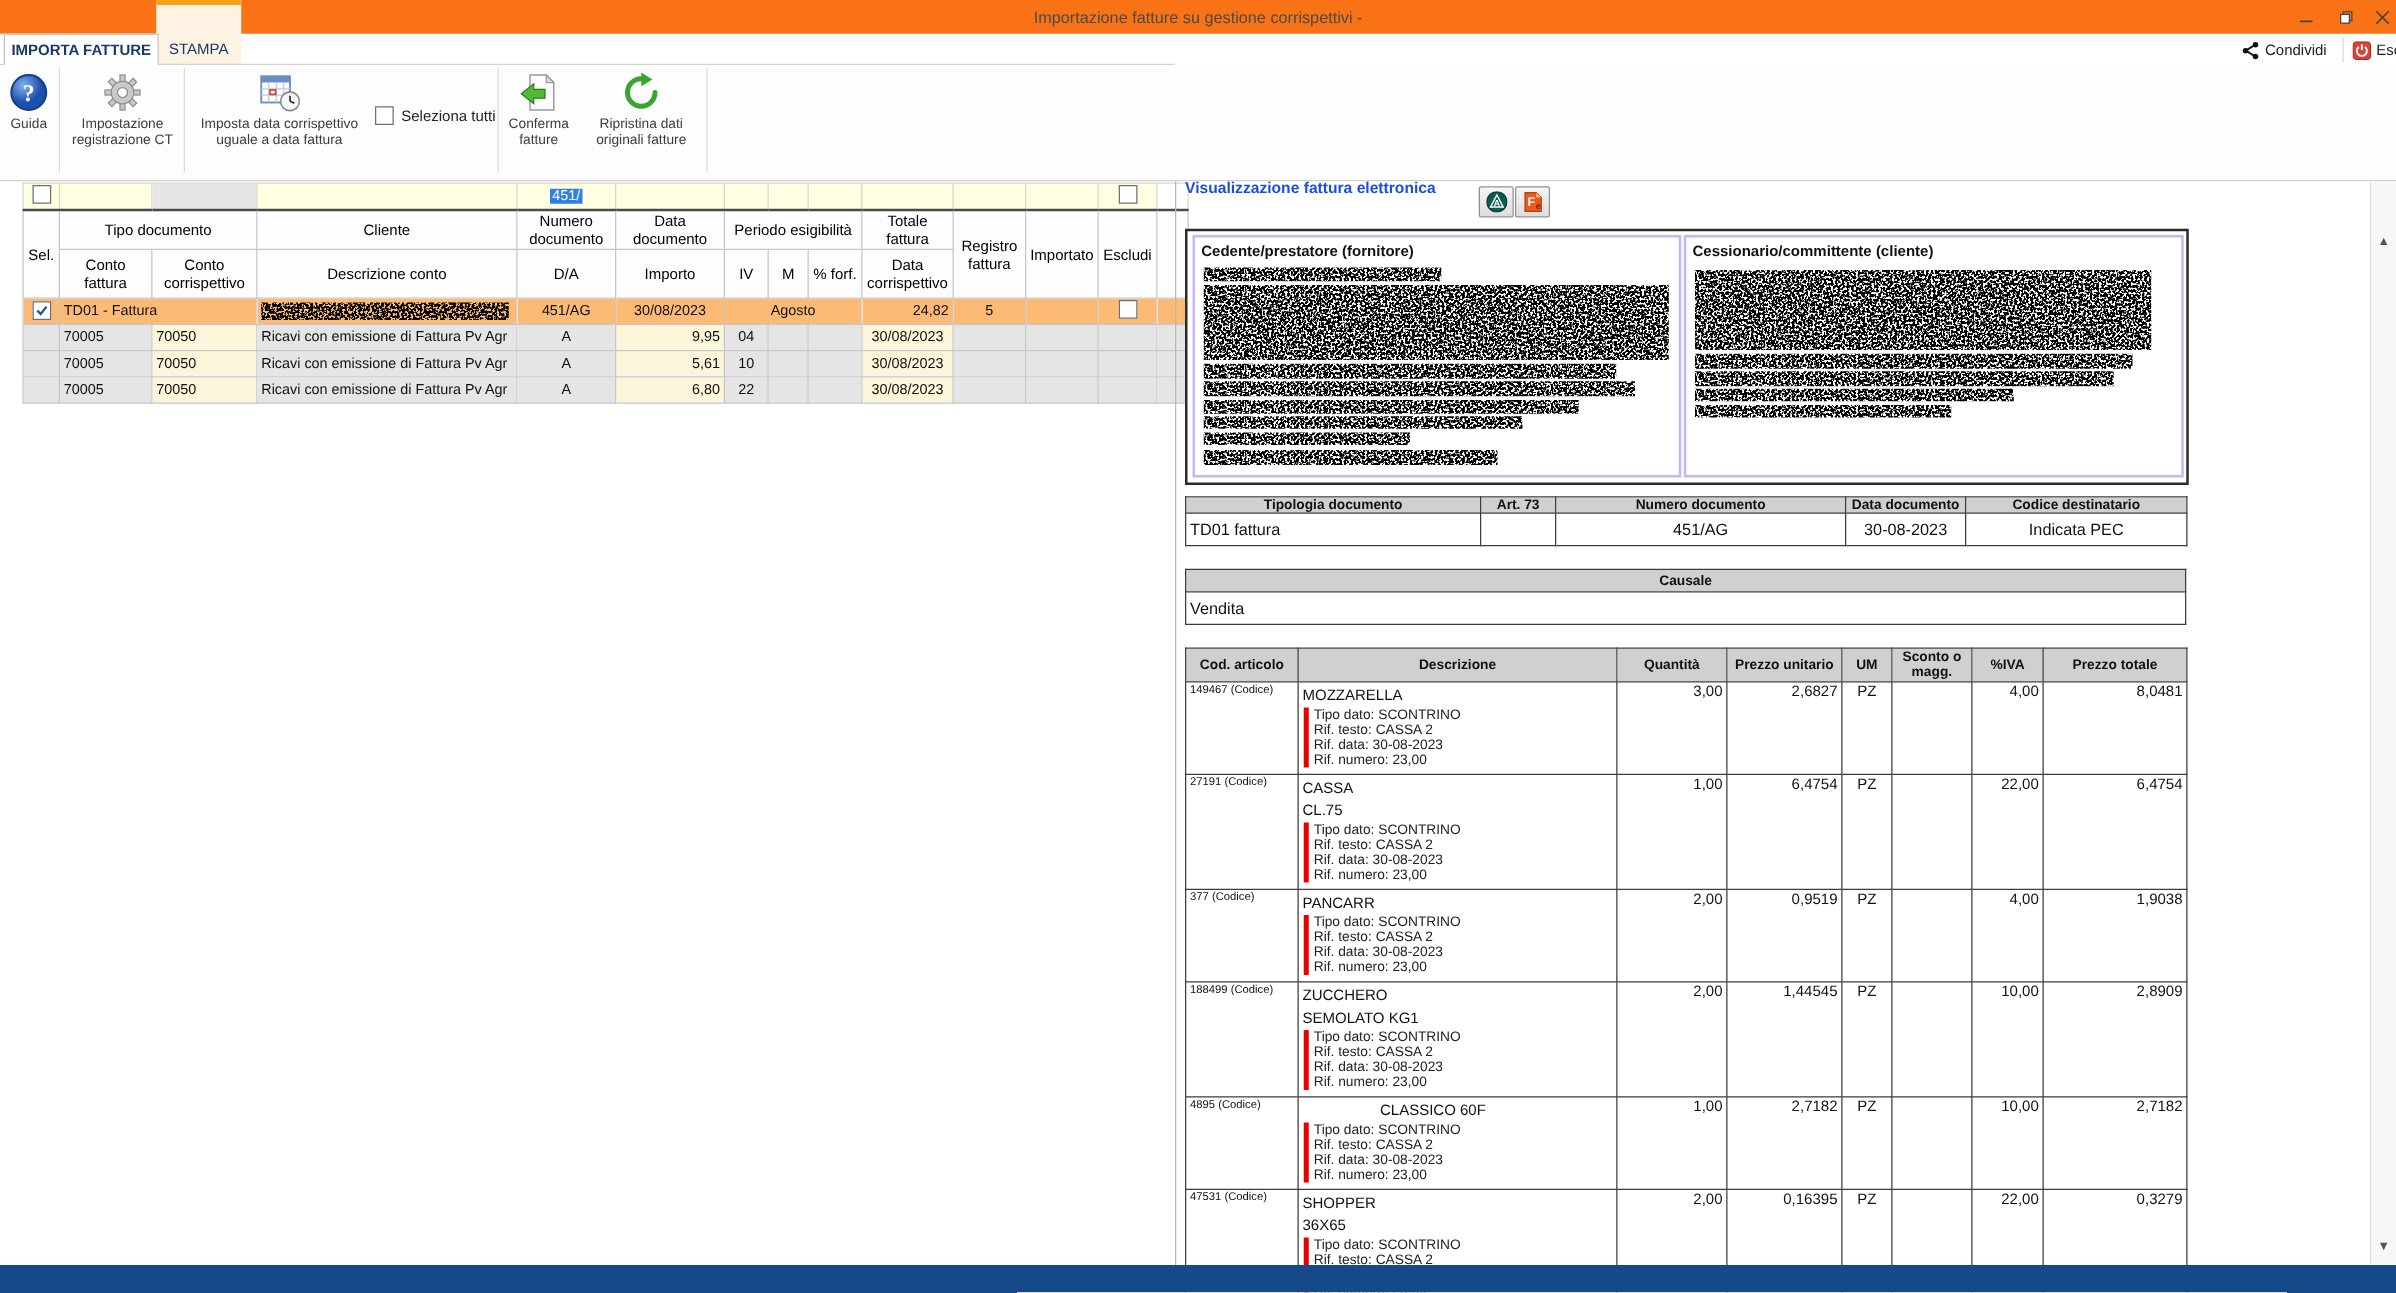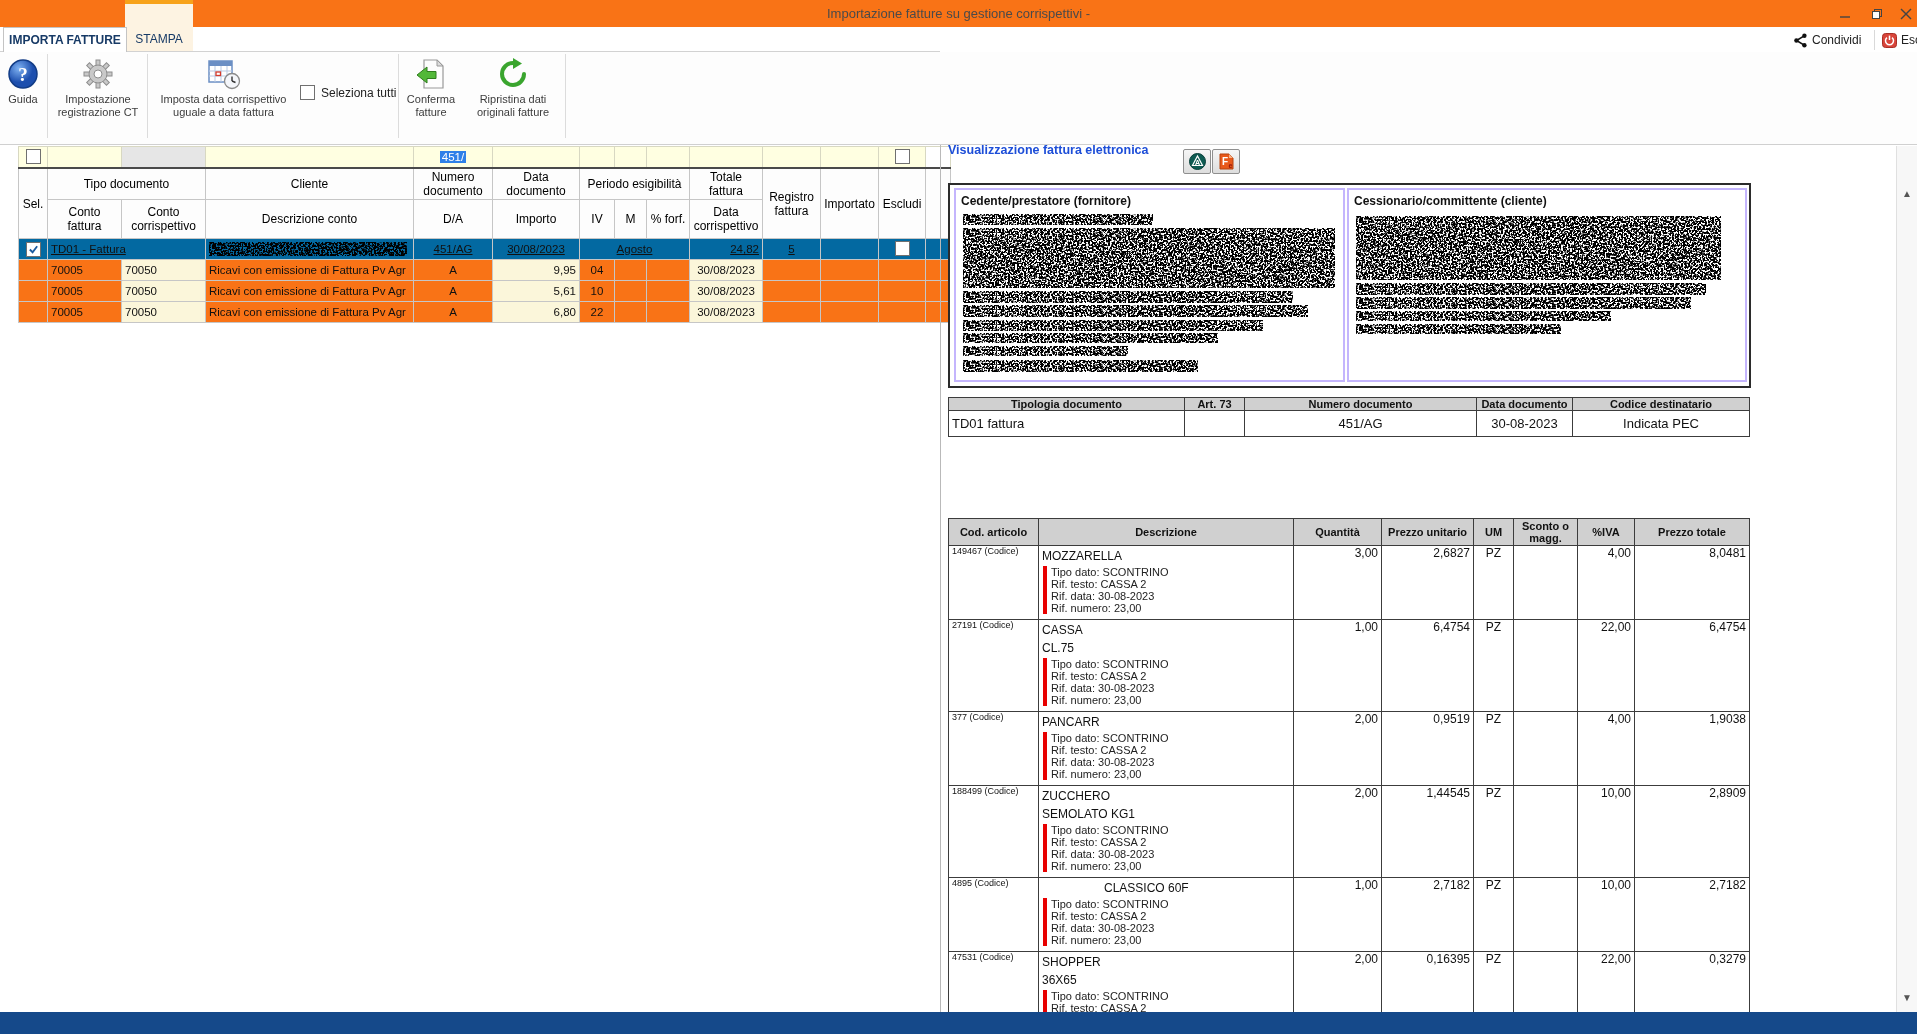--- a/index.html
+++ b/index.html
@@ -29,23 +29,23 @@
   
   .grid{position:absolute;left:18px;top:146px;border-collapse:collapse;table-layout:fixed;width:932px;font-size:11.5px;}
   .grid td,.grid th{border:1px solid #c6c6c6;padding:0 3px;overflow:hidden;white-space:nowrap;font-weight:normal;}
   .grid{border:1px solid #5f5f5f;}
   .frow td{background:#ffffe1;height:20px;border-color:#d8d8c2;border-bottom:2px solid #4a4a4a;}
   .frow td.gray{background:#e6e6e6;}
   .frow td.tail{background:#fff;}
   .hdr th{background:#fdfdfd;text-align:center;font-size:12px;color:#000;white-space:normal;line-height:14px;vertical-align:middle;}
   .hdr1 th{height:30px;}
   .hdr2 th{height:38px;}
-  .drow td{height:20px;background:#f97316;}
+  .drow td{height:20px;background:#e5e5e5;}
   .drow td.yl{background:#fbf6da;}
-  .drow.sel td{background:#0369a1;text-decoration:underline;}
+  .drow.sel td{background:#fdba74;}
   .ctr{text-align:center;}
   .num{text-align:right;}
   .tailc{border-left:1px solid #c6c6c6;}
   .filter-val{background:#2e80e8;color:#fff;padding:0 2px;}
   
   .splitter{position:absolute;left:940px;top:145px;width:1px;height:867px;background:#b9b9b9;}
   .viewer-title{position:absolute;left:948px;top:143px;font-size:12.5px;font-weight:bold;color:#1d4ed8;}
   .vbtn{position:absolute;top:149px;width:26px;height:23px;background:linear-gradient(#f6f6f6,#dddddd);
         border:1px solid #8f8f8f;border-radius:2px;display:flex;align-items:center;justify-content:center;}
   .party-frame{position:absolute;left:948px;top:183px;width:799px;height:201px;border:2px solid #2b2b2b;background:#fff;}
@@ -428,20 +428,30 @@
     <tr class="doc-vals">
       <td>TD01 fattura</td>
       <td></td>
       <td class="ctr">451/AG</td>
       <td class="ctr">30-08-2023</td>
       <td class="ctr">Indicata PEC</td>
     </tr>
   </tbody>
     </table>
 
+  <table class="vtable" style="left:948px;top:455px;width:801px">
+    <tbody>
+        <tr>
+          <th style="height:17px">Causale</th>
+        </tr>
+    <tr>
+          <td style="height:25px">Vendita</td>
+        </tr>
+  </tbody>
+    </table>
 
   <table class="vtable items" style="left:948px;top:518px;width:801px">
     <colgroup>
       <col style="width:90px">
         <col style="width:255px">
         <col style="width:88px">
         <col style="width:92px">
       <col style="width:40px">
         <col style="width:64px">
         <col style="width:57px">

